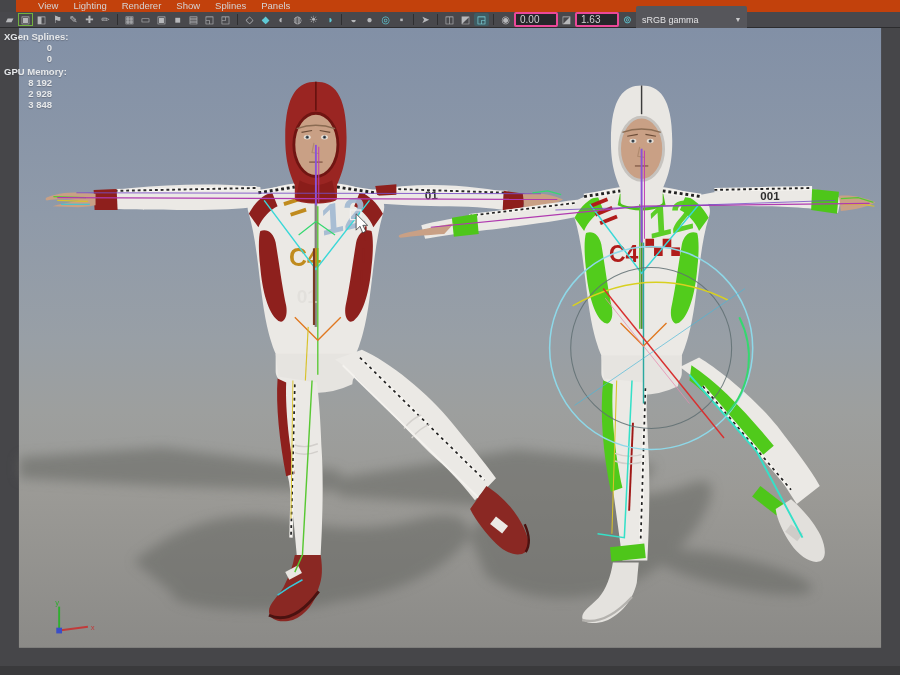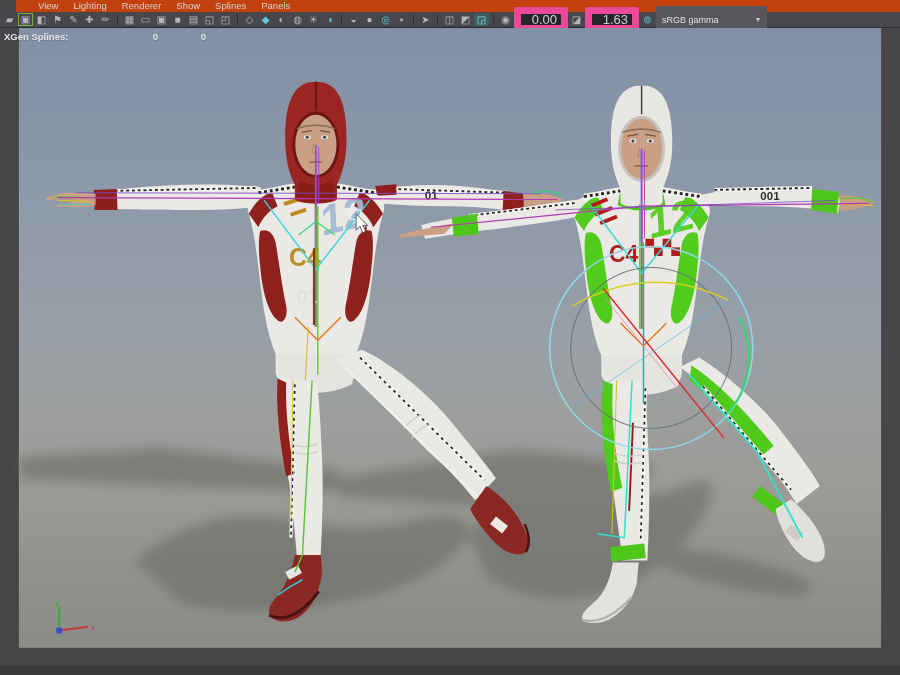--- a/index.html
+++ b/index.html
@@ -12,32 +12,32 @@
   .menubar span{font-size:9.5px;color:#d4d4d6;line-height:12px;cursor:default;}
   .toolbar{position:absolute;top:12px;left:0;width:100%;height:16px;
     background:#48484c;border-bottom:1px solid #2c2c2e;display:flex;
     align-items:center;gap:1px;padding:0 2px;box-sizing:border-box;}
   .tico{width:15px;height:13px;font-size:10px;line-height:13px;text-align:center;
     color:#b6b7ba;cursor:default;flex:0 0 auto;}
   .tico.active-green{outline:1px solid #73b23f;outline-offset:-1px;}
   .tico.active-teal{color:#5fc9d6;}
   .tico.active-teal-bg{background:#3e5c63;color:#82dbe4;border-radius:2px;}
   .sep{width:1px;height:11px;background:#2e2e30;margin:0 3px;flex:0 0 auto;}
-  .tfield{background:#26262a;color:#d0d1d3;font-size:13px;height:11px;line-height:11px;
-    padding:0 4px;border:7px solid #ec4899;border-radius:2px;width:32px;
-    text-align:right;flex:0 0 auto;}
+  .tfield{background:#26262a;color:#d0d1d3;font-size:10px;height:11px;line-height:11px;
+    padding:0 4px;border:2px solid #ec4899;border-radius:2px;width:32px;
+    text-align:left;flex:0 0 auto;}
   .tdrop{background:#56565b;color:#e3e3e5;font-size:9px;height:28px;line-height:12px;
     padding:0 6px;border-radius:2px;display:flex;align-items:center;gap:36px;
     flex:0 0 auto;cursor:default;}
   .tdrop .arr{font-size:7px;color:#c9c9cb;}
   
   .viewport{position:absolute;top:28px;left:0;width:900px;height:638px;}
   .hud{position:absolute;top:3px;left:4px;color:#e6e8ea;font-size:9.5px;
     font-weight:bold;text-shadow:0 1px 1px rgba(60,60,70,.35);}
-  .hud-row{display:flex;margin-bottom:2px;}
+  .hud-row{display:flex;margin-bottom:2px;flex-direction:column;}
   .hud-label{width:106px;}
   .hud-val{width:48px;text-align:right;}
   .botbar{position:absolute;bottom:0;left:0;width:100%;height:9px;background:#3a3a3c;}
 </style>
 </head>
 <body>
 
 <div class="screen">
 
   <div class="menubar">
@@ -354,17 +354,23 @@
     </svg>
 
     
     <div class="hud">
       <div class="hud-row">
         <span class="hud-label">XGen Splines:</span>
         <span class="hud-val">0</span>
         <span class="hud-val">0</span>
         <span class="hud-val"></span>
       </div>
+      <div class="hud-row">
+        <span class="hud-label">GPU Memory:</span>
+        <span class="hud-val">8 192</span>
+        <span class="hud-val">2 928</span>
+        <span class="hud-val">3 848</span>
+      </div>
     </div>
   </div>
 
   <div class="botbar"></div>
 </div>
 
 </body></html>

